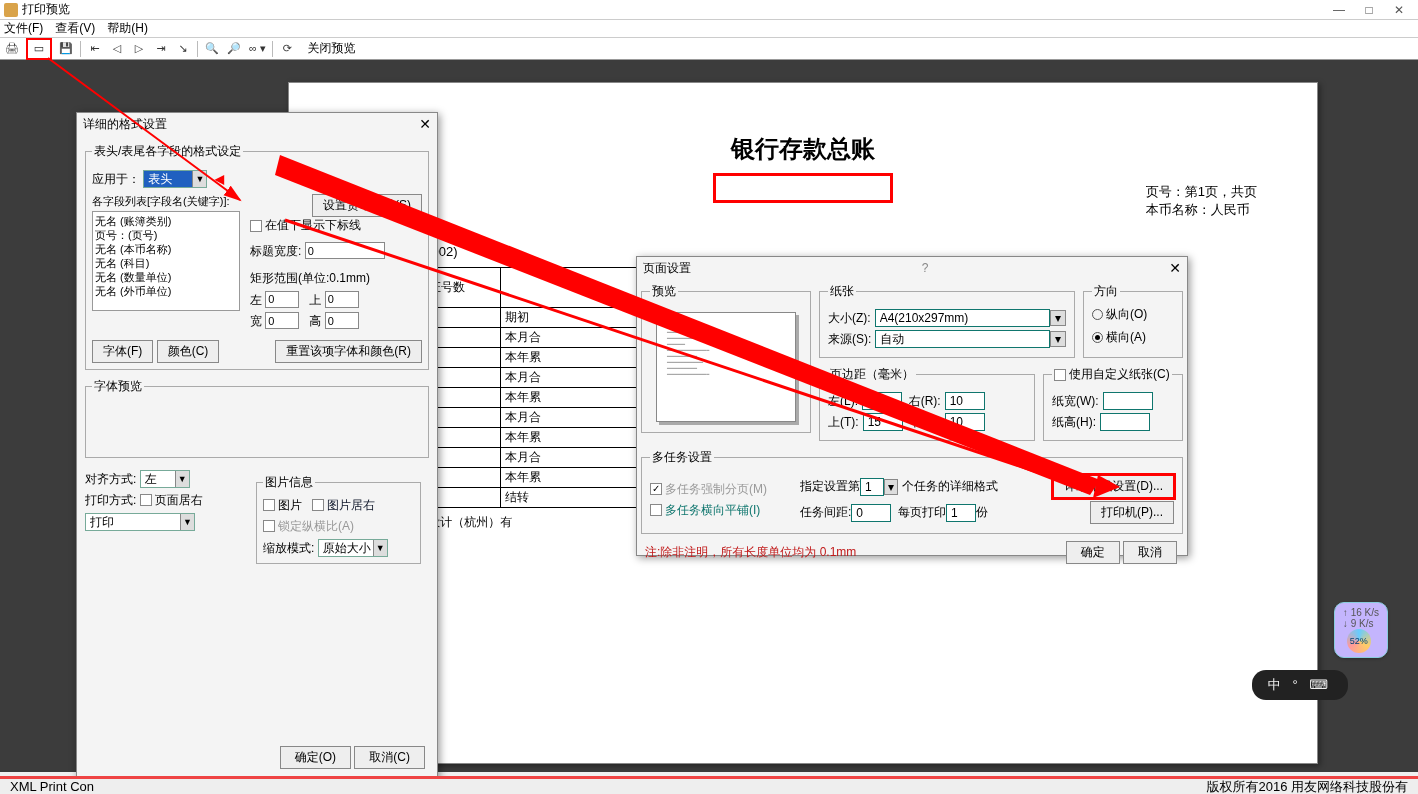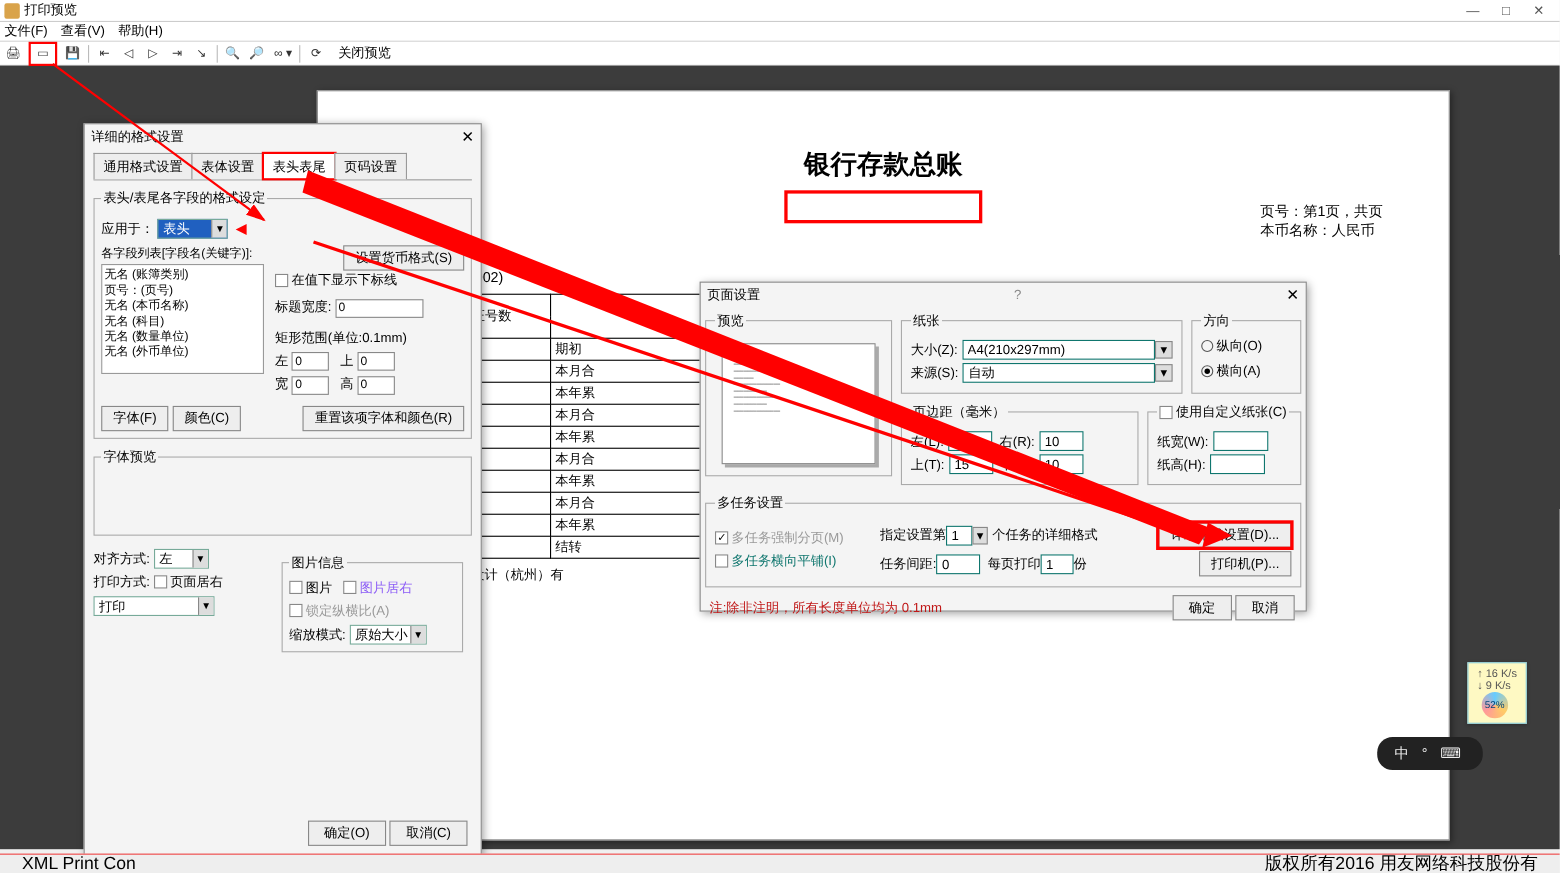--- a/index.html
+++ b/index.html
@@ -69,25 +69,25 @@
   #pageSetup .preview-thumb .mini { font-size: 5px; line-height: 6px; color: #888; }
   .field-row { display: flex; align-items: center; margin: 3px 0; font-size: 12px; }
   .field-row label { margin-right: 4px; }
   .txt { border: 1px solid #0f766e; background: #fff; height: 18px; padding: 0 4px; font-size: 12px; }
   .radio { display: inline-block; width: 11px; height: 11px; border: 1px solid #555; border-radius: 50%; margin-right: 3px; vertical-align: middle; position: relative; }
   .radio.on::after { content: ""; position: absolute; width: 5px; height: 5px; background: #000; border-radius: 50%; top: 2px; left: 2px; }
   #pageSetup .note { color: #c01818; font-size: 12px; margin: 6px 8px; }
   #pageSetup .detail-btn { outline: 3px solid red; outline-offset: -1px; }
 
   
-  .statusbar { position: absolute; bottom: 0; left: 0; right: 0; height: 18px; background: #eee; border-top: 1px solid #ef4444; font-size: 16px; display: flex; align-items: center; padding: 0 20px; }
+  .statusbar { position: absolute; bottom: 0; left: 0; right: 0; height: 18px; background: #eee; border-top: 3px solid #ef4444; font-size: 13px; display: flex; align-items: center; padding: 0 10px; }
   .statusbar .right { margin-left: auto; }
 
   
-  .netw { position: absolute; right: 30px; top: 602px; background: #fef9c3; border: 1px solid #8cd; border-radius: 0; padding: 4px 8px; font-size: 10px; color: #555; box-shadow: 0 1px 3px rgba(0,0,0,0.25); }
+  .netw { position: absolute; right: 30px; top: 602px; background: #c4b5fd; border: 1px solid #8cd; border-radius: 10px; padding: 4px 8px; font-size: 10px; color: #555; box-shadow: 0 1px 3px rgba(0,0,0,0.25); }
   .netw .bub { width: 24px; height:24px; border-radius:50%; background: conic-gradient(#6cf,#fc6,#f99,#6cf); display:inline-block; vertical-align:middle; margin-left:4px; text-align:center; font-size:9px; line-height:24px; color:#047; }
   .bar { position: absolute; right: 70px; top: 670px; background: #222; color: #eee; border-radius: 14px; padding: 6px 16px; font-size: 13px; letter-spacing: 4px; }
 
   
   .arrow-layer { position: absolute; top: 0; left: 0; pointer-events: none; }
 </style>
 </head>
 <body>
 
 <div class="titlebar">
@@ -228,26 +228,20 @@
     <span>华与尚设计（杭州）有</span>
     <span style="margin-left:520px">2</span>
   </div>
 </div>
 
 <div id="detailDialog" class="dialog">
   <div class="titleb">
     <span>详细的格式设置</span>
     <span class="x">✕</span>
   </div>
-  <div class="tabs">
-    <div class="tab">通用格式设置</div>
-    <div class="tab">表体设置</div>
-    <div class="tab active red-rect-tab">表头表尾</div>
-    <div class="tab">页码设置</div>
-  </div>
 
   <fieldset>
     <legend>表头/表尾各字段的格式设定</legend>
     <div style="margin:4px 0">
       <span>应用于：</span>
       <span class="combo sel">
         <span style="padding:0 4px">表头</span><span class="ar">▼</span>
       </span>
       <span style="color:red;font-weight:bold;margin-left:4px">◀</span>
     </div>
@@ -294,21 +288,21 @@
     <div style="flex:1">
       <div style="margin:4px 0"><span>对齐方式:</span>
         <span class="combo" style="width:50px"><span style="padding:0 4px">左</span><span class="ar">▼</span></span>
       </div>
       <div style="margin:4px 0"><span>打印方式:</span> <span class="checkbox"></span><span>页面居右</span></div>
       <div><span class="combo" style="width:110px"><span style="padding:1px 4px">打印</span><span class="ar">▼</span></span></div>
     </div>
     <fieldset style="flex:1">
       <legend>图片信息</legend>
       <div><span class="checkbox"></span><span>图片</span>
-        &nbsp;&nbsp;<span class="checkbox"></span><span style="color:#8b5cf6">图片居右</span></div>
+        &nbsp;&nbsp;<span class="checkbox"></span><span style="color:#0f172a">图片居右</span></div>
       <div style="margin-top:4px"><span class="checkbox"></span><span style="color:#999">锁定纵横比(A)</span></div>
       <div style="margin-top:4px"><span>缩放模式:</span>
         <span class="combo" style="width:70px"><span style="padding:0 4px">原始大小</span><span class="ar">▼</span></span></div>
     </fieldset>
   </div>
 
   <div style="position:absolute;bottom:10px;right:12px">
     <span class="btn wide">确定(O)</span>
     <span class="btn wide">取消(C)</span>
   </div>

